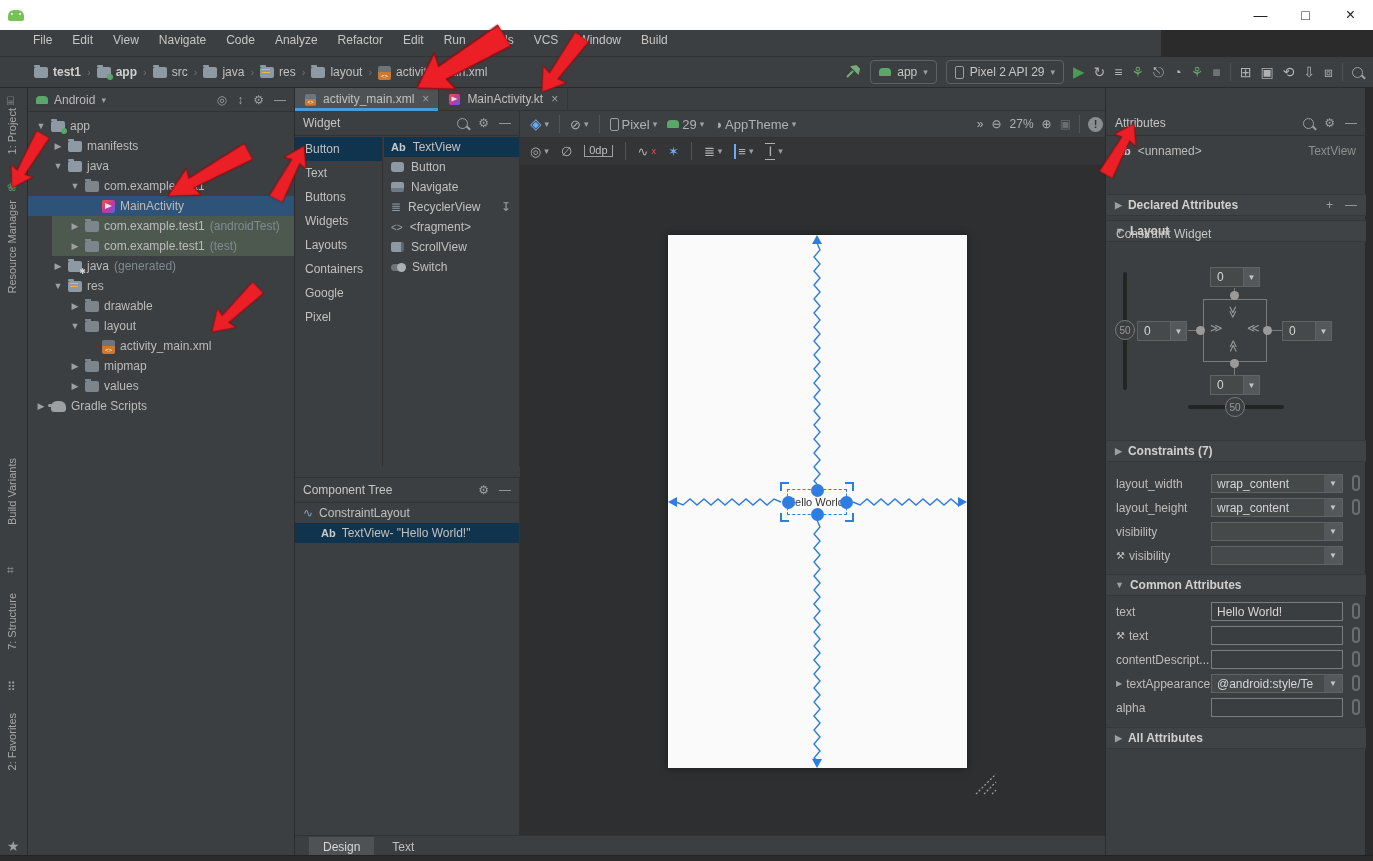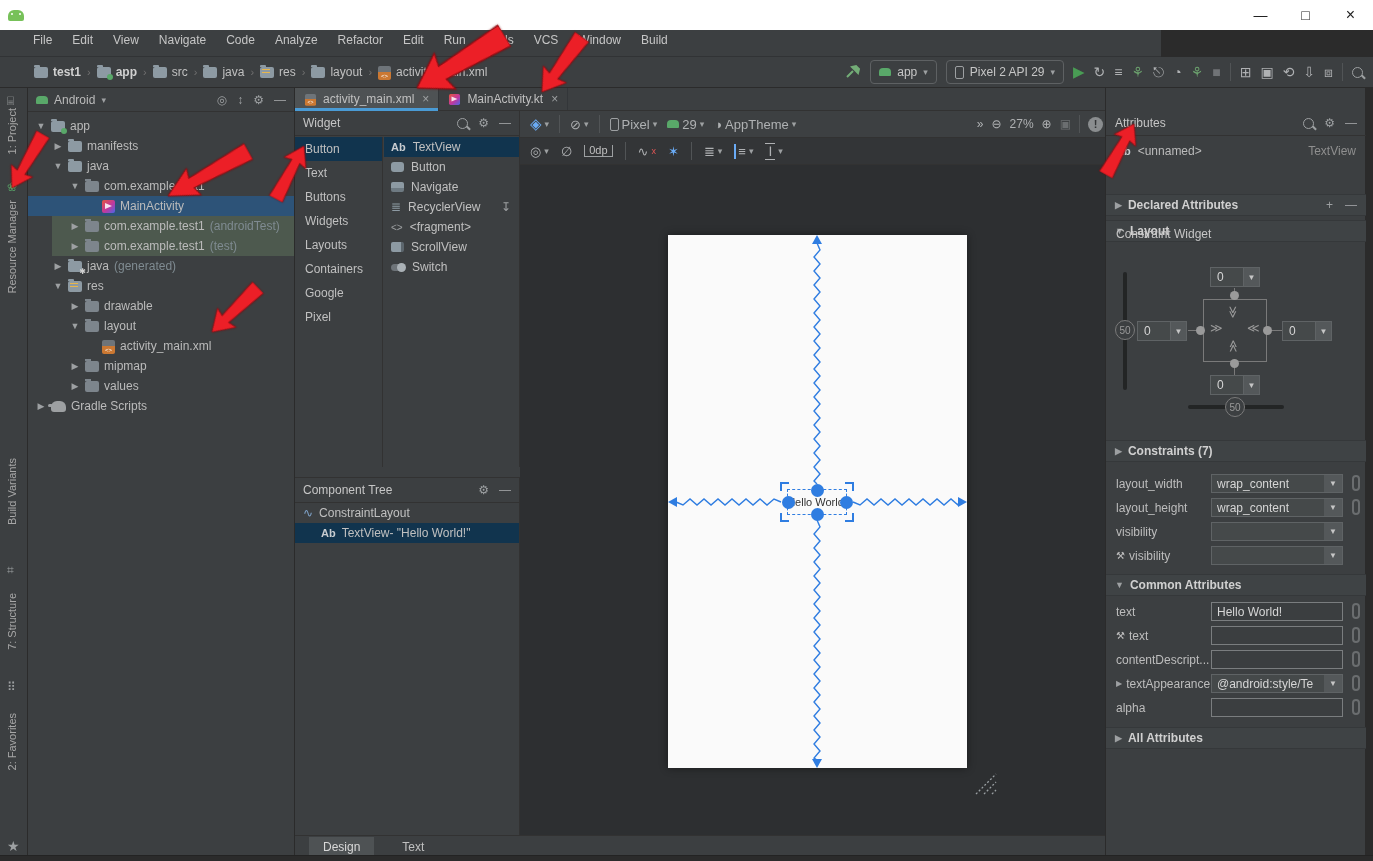--- a/index.html
+++ b/index.html
@@ -114,21 +114,21 @@
   
   #canvas{position:absolute;left:225px;top:77px;width:593px;height:670px;background:var(--canvas);}
   #artboard{position:absolute;left:148px;top:70px;width:299px;height:533px;background:var(--board);box-shadow:0 0 8px rgba(0,0,0,.45);}
   #tv-box{position:absolute;left:120px;top:255px;width:58px;height:24px;display:flex;align-items:center;justify-content:center;
      outline:1px dashed var(--cblue);color:#333;font-size:11px;white-space:nowrap;overflow:hidden;background:var(--board);}
   .hnd{position:absolute;width:13px;height:13px;border-radius:50%;background:var(--cblue);}
   .cbr{position:absolute;width:9px;height:9px;border:0 solid var(--cblue);}
   #resize-h{position:absolute;left:452px;top:605px;}
   
   #bottom-tabs{position:absolute;left:0;top:747px;width:818px;height:23px;background:var(--panel);border-top:1px solid var(--border2);
-     display:flex;align-items:center;padding-left:14px;gap:14px;}
+     display:flex;align-items:center;padding-left:14px;gap:4px;}
   .btab{padding:3px 14px;color:#c0c0c0;}
   .btab.sel{background:#4e5254;color:#d8d8d8;}
   
   #attrs{position:absolute;left:1105px;top:88px;width:260px;height:767px;background:var(--panel);border-left:1px solid var(--border);}
   #attrs-header{position:absolute;left:0;top:23px;width:260px;height:25px;display:flex;align-items:center;padding:0 9px;border-bottom:1px solid var(--border2);color:#c6c6c6;}
   #attr-comp{position:absolute;left:0;top:52px;width:260px;height:22px;display:flex;align-items:center;gap:7px;padding:0 10px;}
   #attr-comp .typ{margin-left:auto;color:#8f8f8f;}
   #attr-id{position:absolute;left:0;top:78px;width:260px;height:22px;display:flex;align-items:center;padding:0 10px;}
   .sect{position:absolute;left:0;width:260px;height:22px;background:#3f4345;border-top:1px solid #35383a;border-bottom:1px solid #35383a;
      display:flex;align-items:center;gap:6px;padding:0 9px;color:#d0d0d0;font-weight:bold;}

